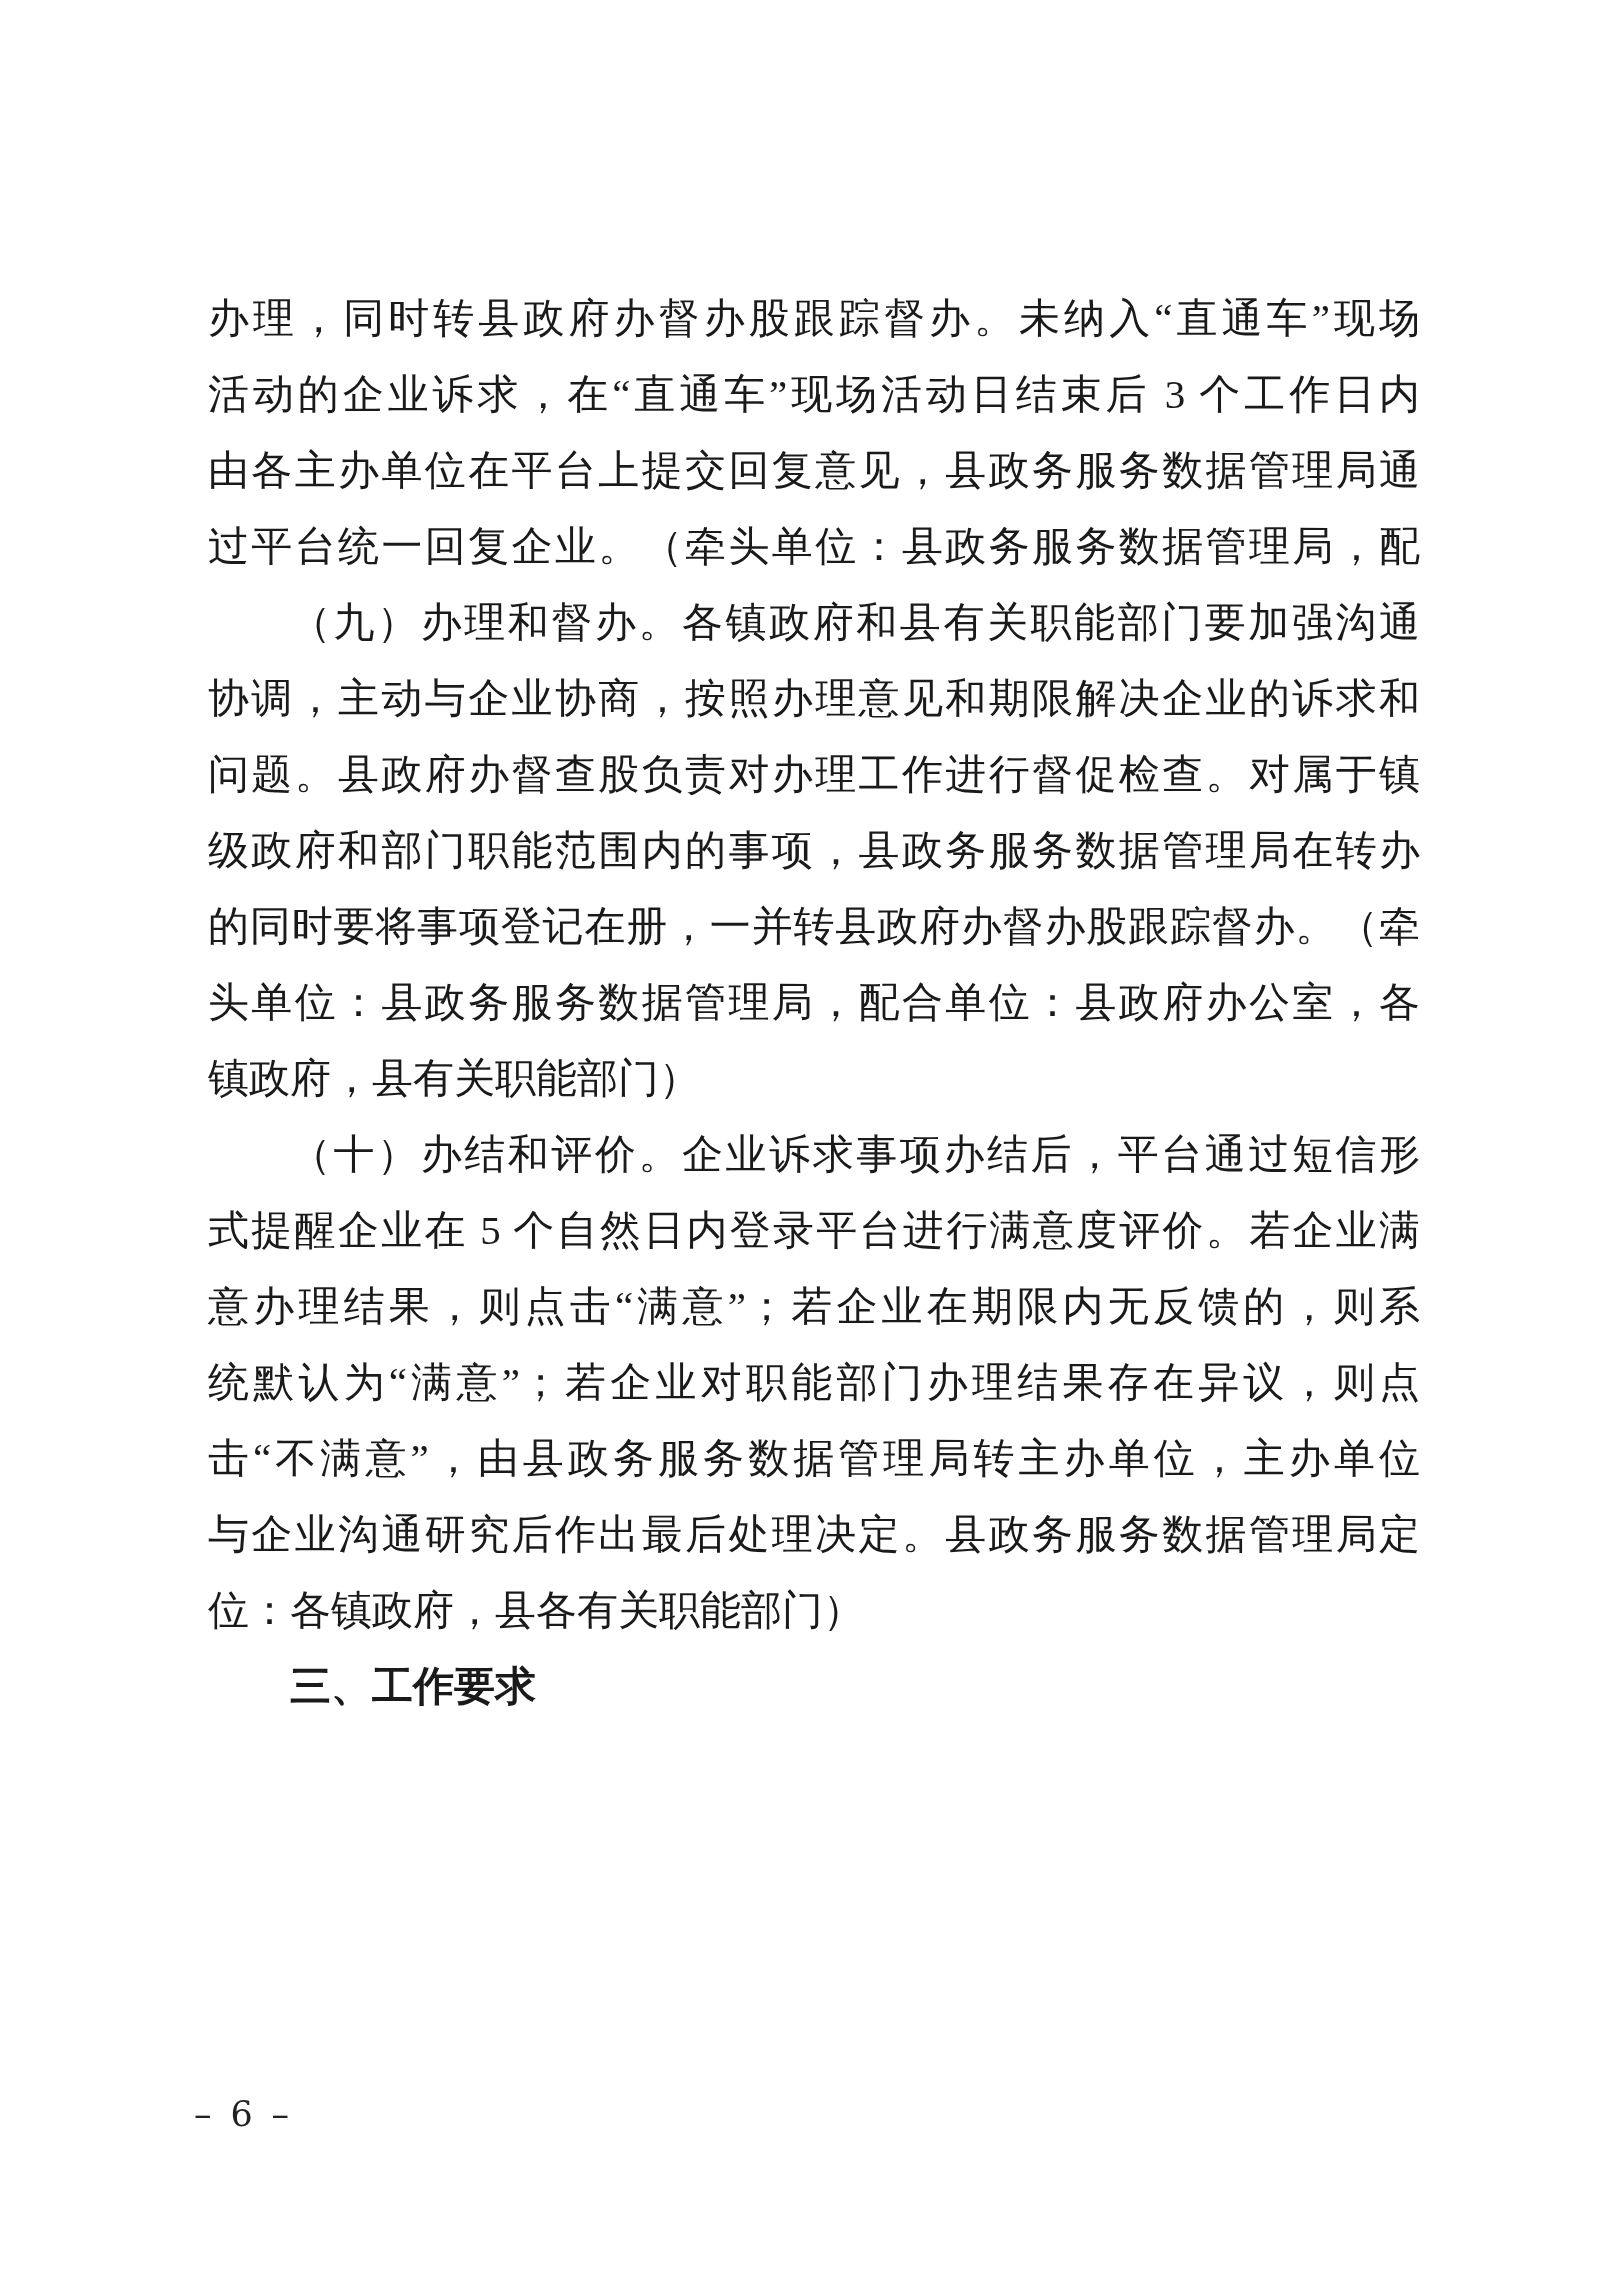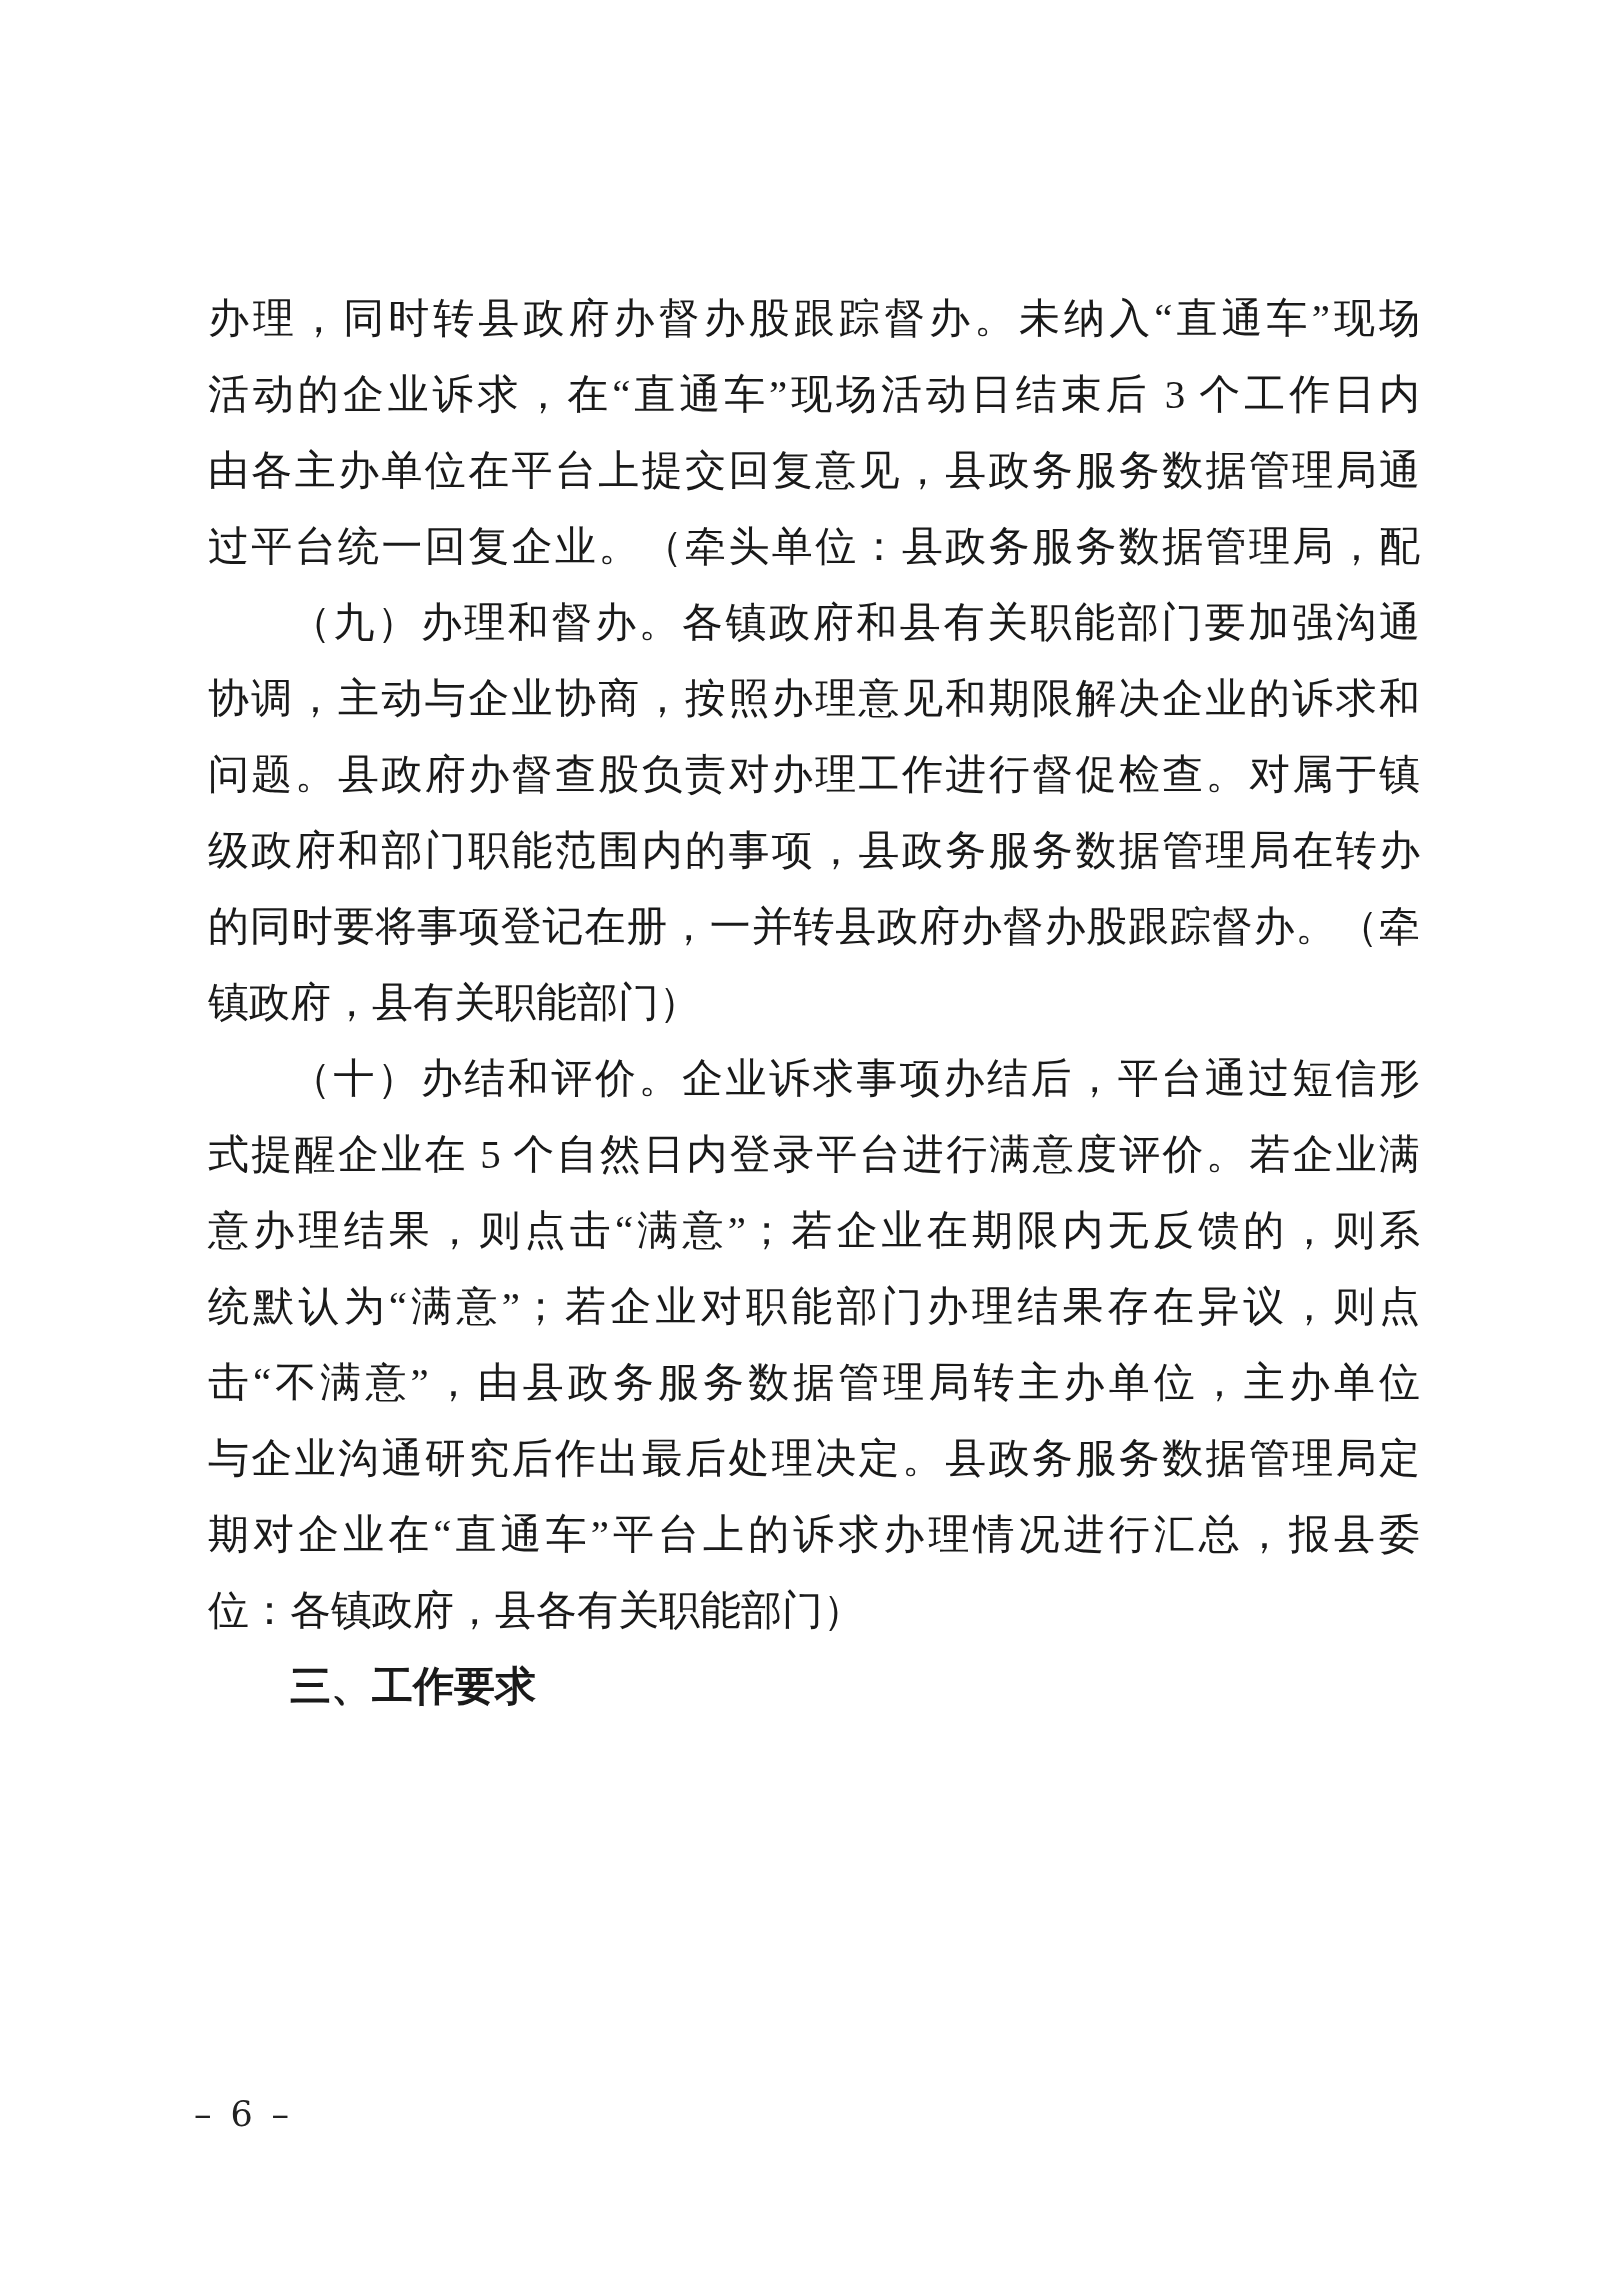--- a/index.html
+++ b/index.html
@@ -67,26 +67,26 @@
   <div class="doc-body">
       <div class="line"><span class="run">办理，同时转县政府办督办股跟踪督办。未纳入“直通车”现场</span></div>
       <div class="line"><span class="run">活动的企业诉求，在“直通车”现场活动日结束后 3 个工作日内</span></div>
       <div class="line"><span class="run">由各主办单位在平台上提交回复意见，县政务服务数据管理局通</span></div>
       <div class="line"><span class="run">过平台统一回复企业。（牵头单位：县政务服务数据管理局，配</span></div>
       <div class="line indent"><span class="run-kai">（九）办理和督办。</span><span class="run">各镇政府和县有关职能部门要加强沟通</span></div>
       <div class="line"><span class="run">协调，主动与企业协商，按照办理意见和期限解决企业的诉求和</span></div>
       <div class="line"><span class="run">问题。县政府办督查股负责对办理工作进行督促检查。对属于镇</span></div>
       <div class="line"><span class="run">级政府和部门职能范围内的事项，县政务服务数据管理局在转办</span></div>
       <div class="line"><span class="run">的同时要将事项登记在册，一并转县政府办督办股跟踪督办。（牵</span></div>
+      <div class="line"><span class="run">头单位：县政务服务数据管理局，配合单位：县政府办公室，各</span></div>
       <div class="line last"><span class="run">镇政府，县有关职能部门）</span></div>
       <div class="line indent"><span class="run-kai">（十）办结和评价。</span><span class="run">企业诉求事项办结后，平台通过短信形</span></div>
       <div class="line"><span class="run">式提醒企业在 5 个自然日内登录平台进行满意度评价。若企业满</span></div>
       <div class="line"><span class="run">意办理结果，则点击“满意”；若企业在期限内无反馈的，则系</span></div>
       <div class="line"><span class="run">统默认为“满意”；若企业对职能部门办理结果存在异议，则点</span></div>
       <div class="line"><span class="run">击“不满意”，由县政务服务数据管理局转主办单位，主办单位</span></div>
       <div class="line"><span class="run">与企业沟通研究后作出最后处理决定。县政务服务数据管理局定</span></div>
-      <div class="line"><span class="run">期对企业在“直通车”平台上的诉求办理情况进行汇总，报县委</span></div>
       <div class="line last"><span class="run">位：各镇政府，县各有关职能部门）</span></div>
       <div class="line indent last"><span class="run-hei">三、工作要求</span></div>
     </div>
   <div class="page-number">– 6 –</div>
 </div>
 
 
 </body></html>

